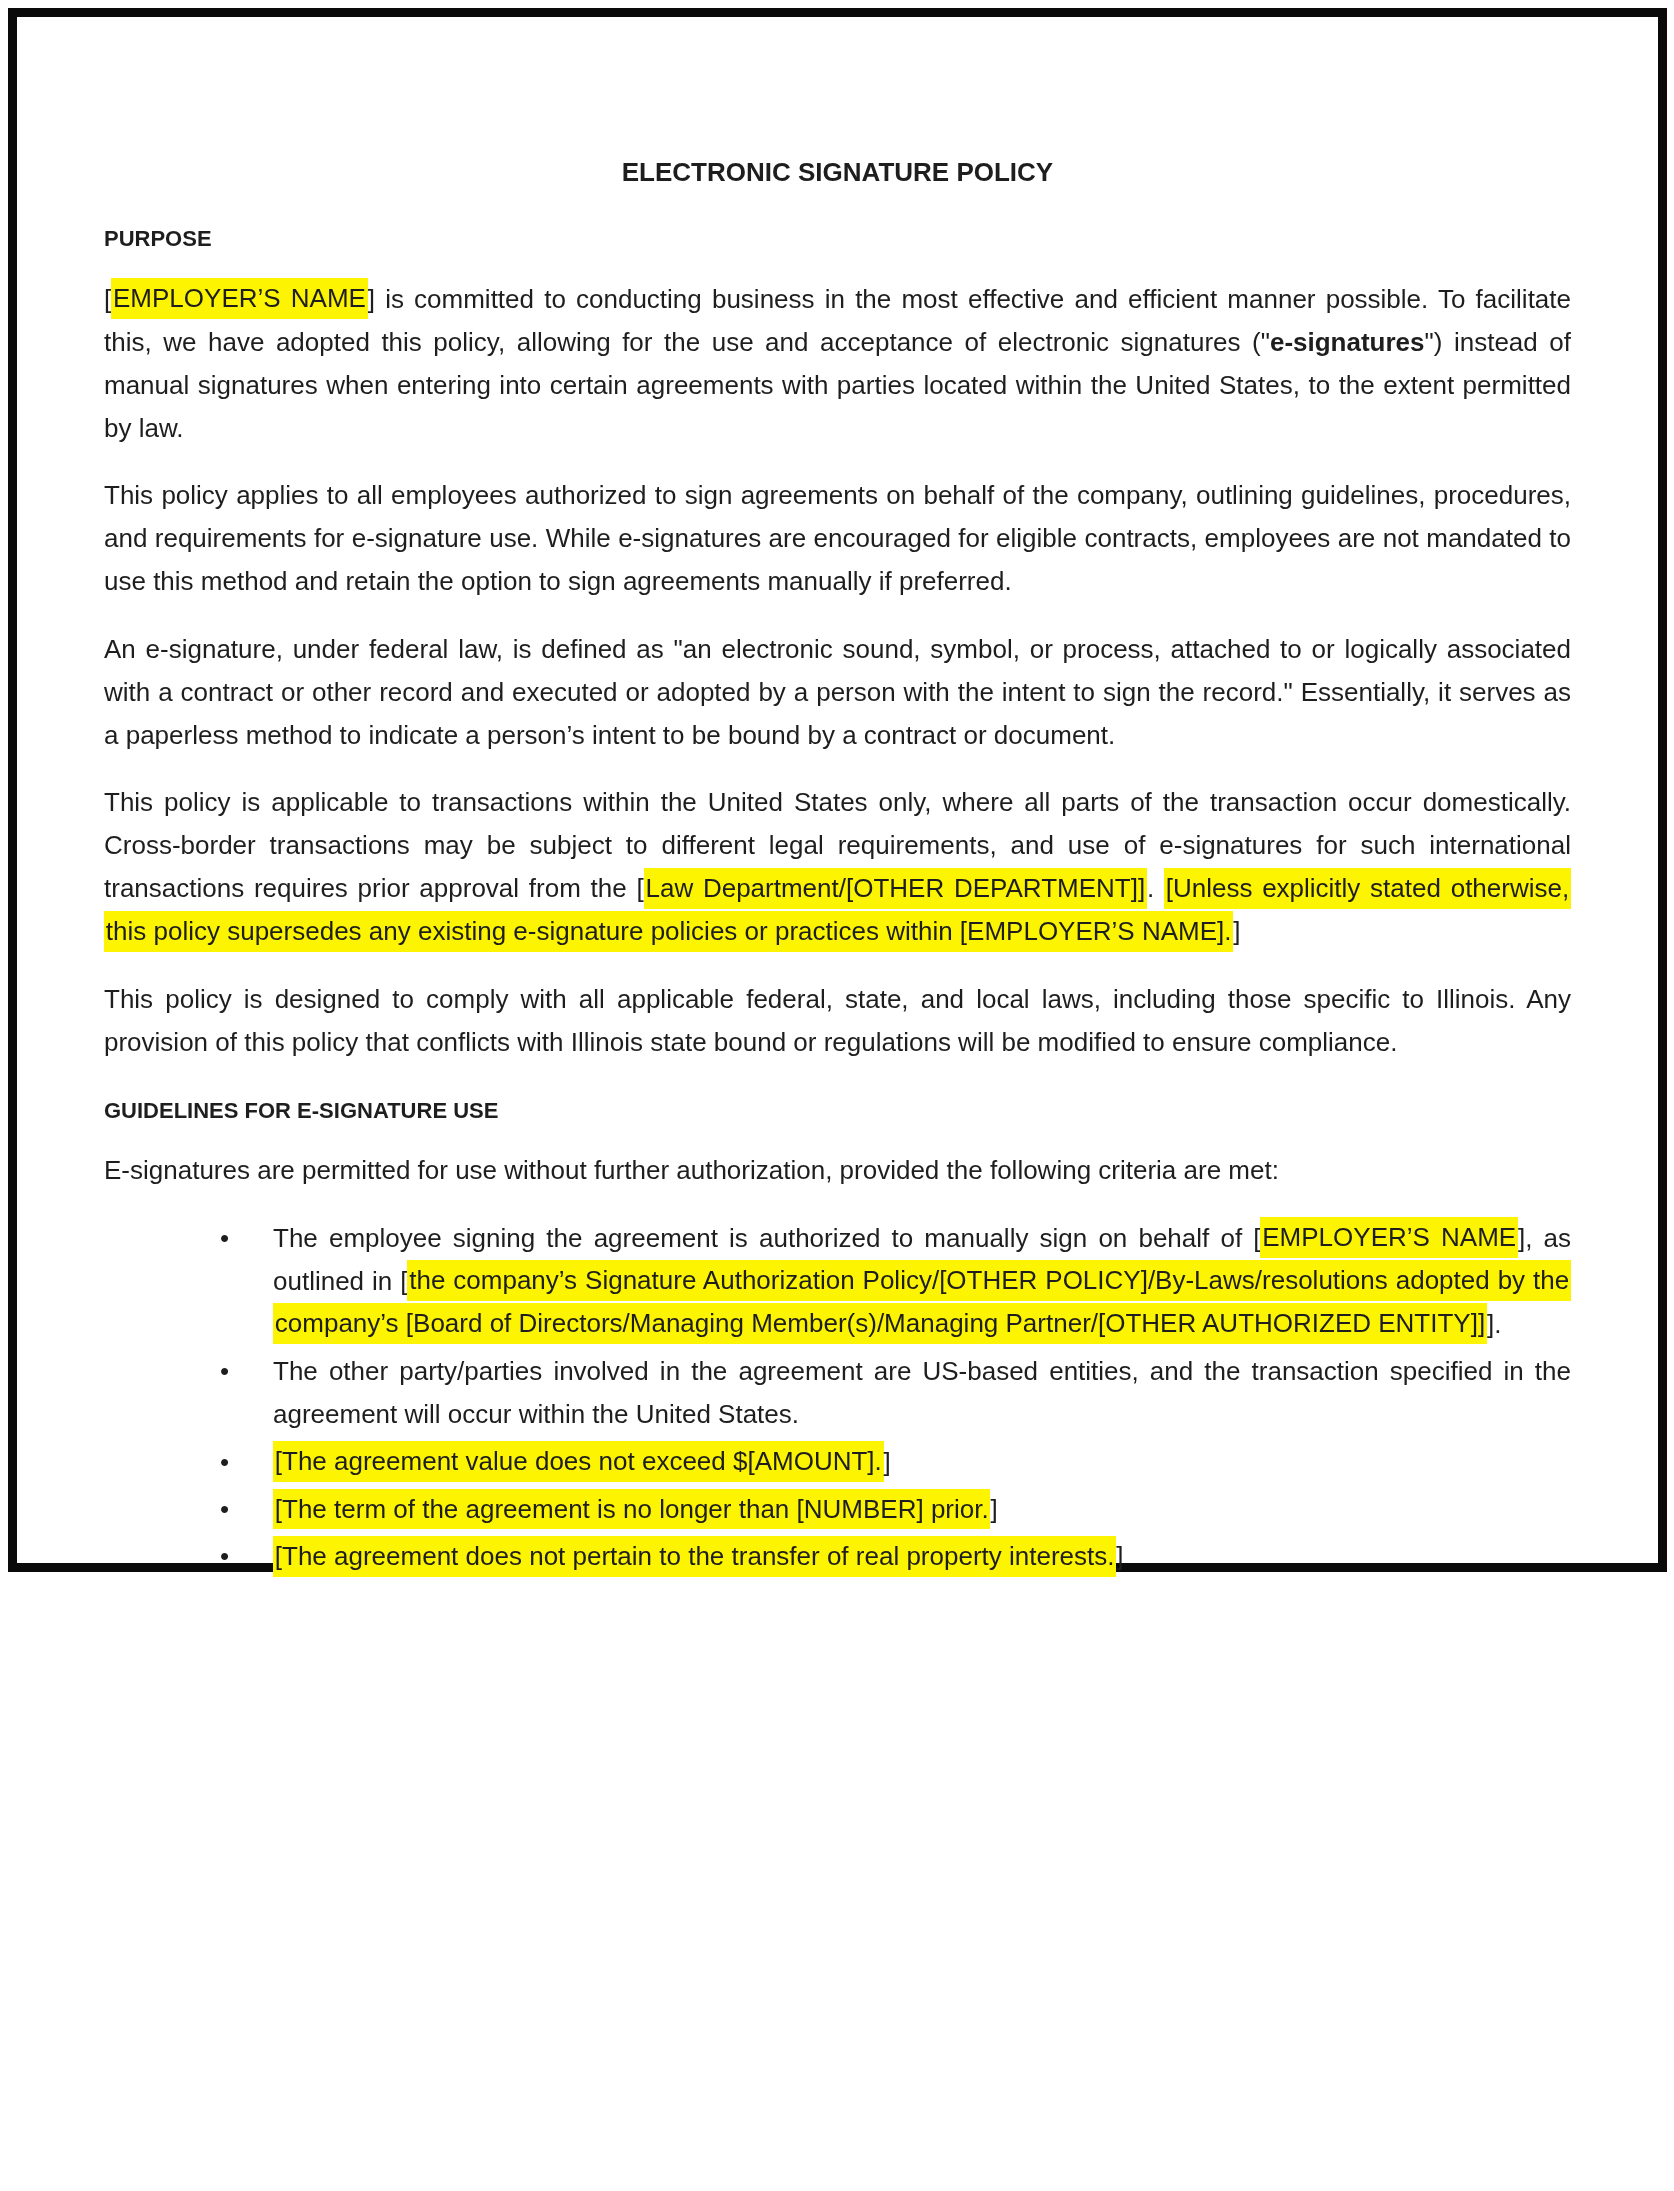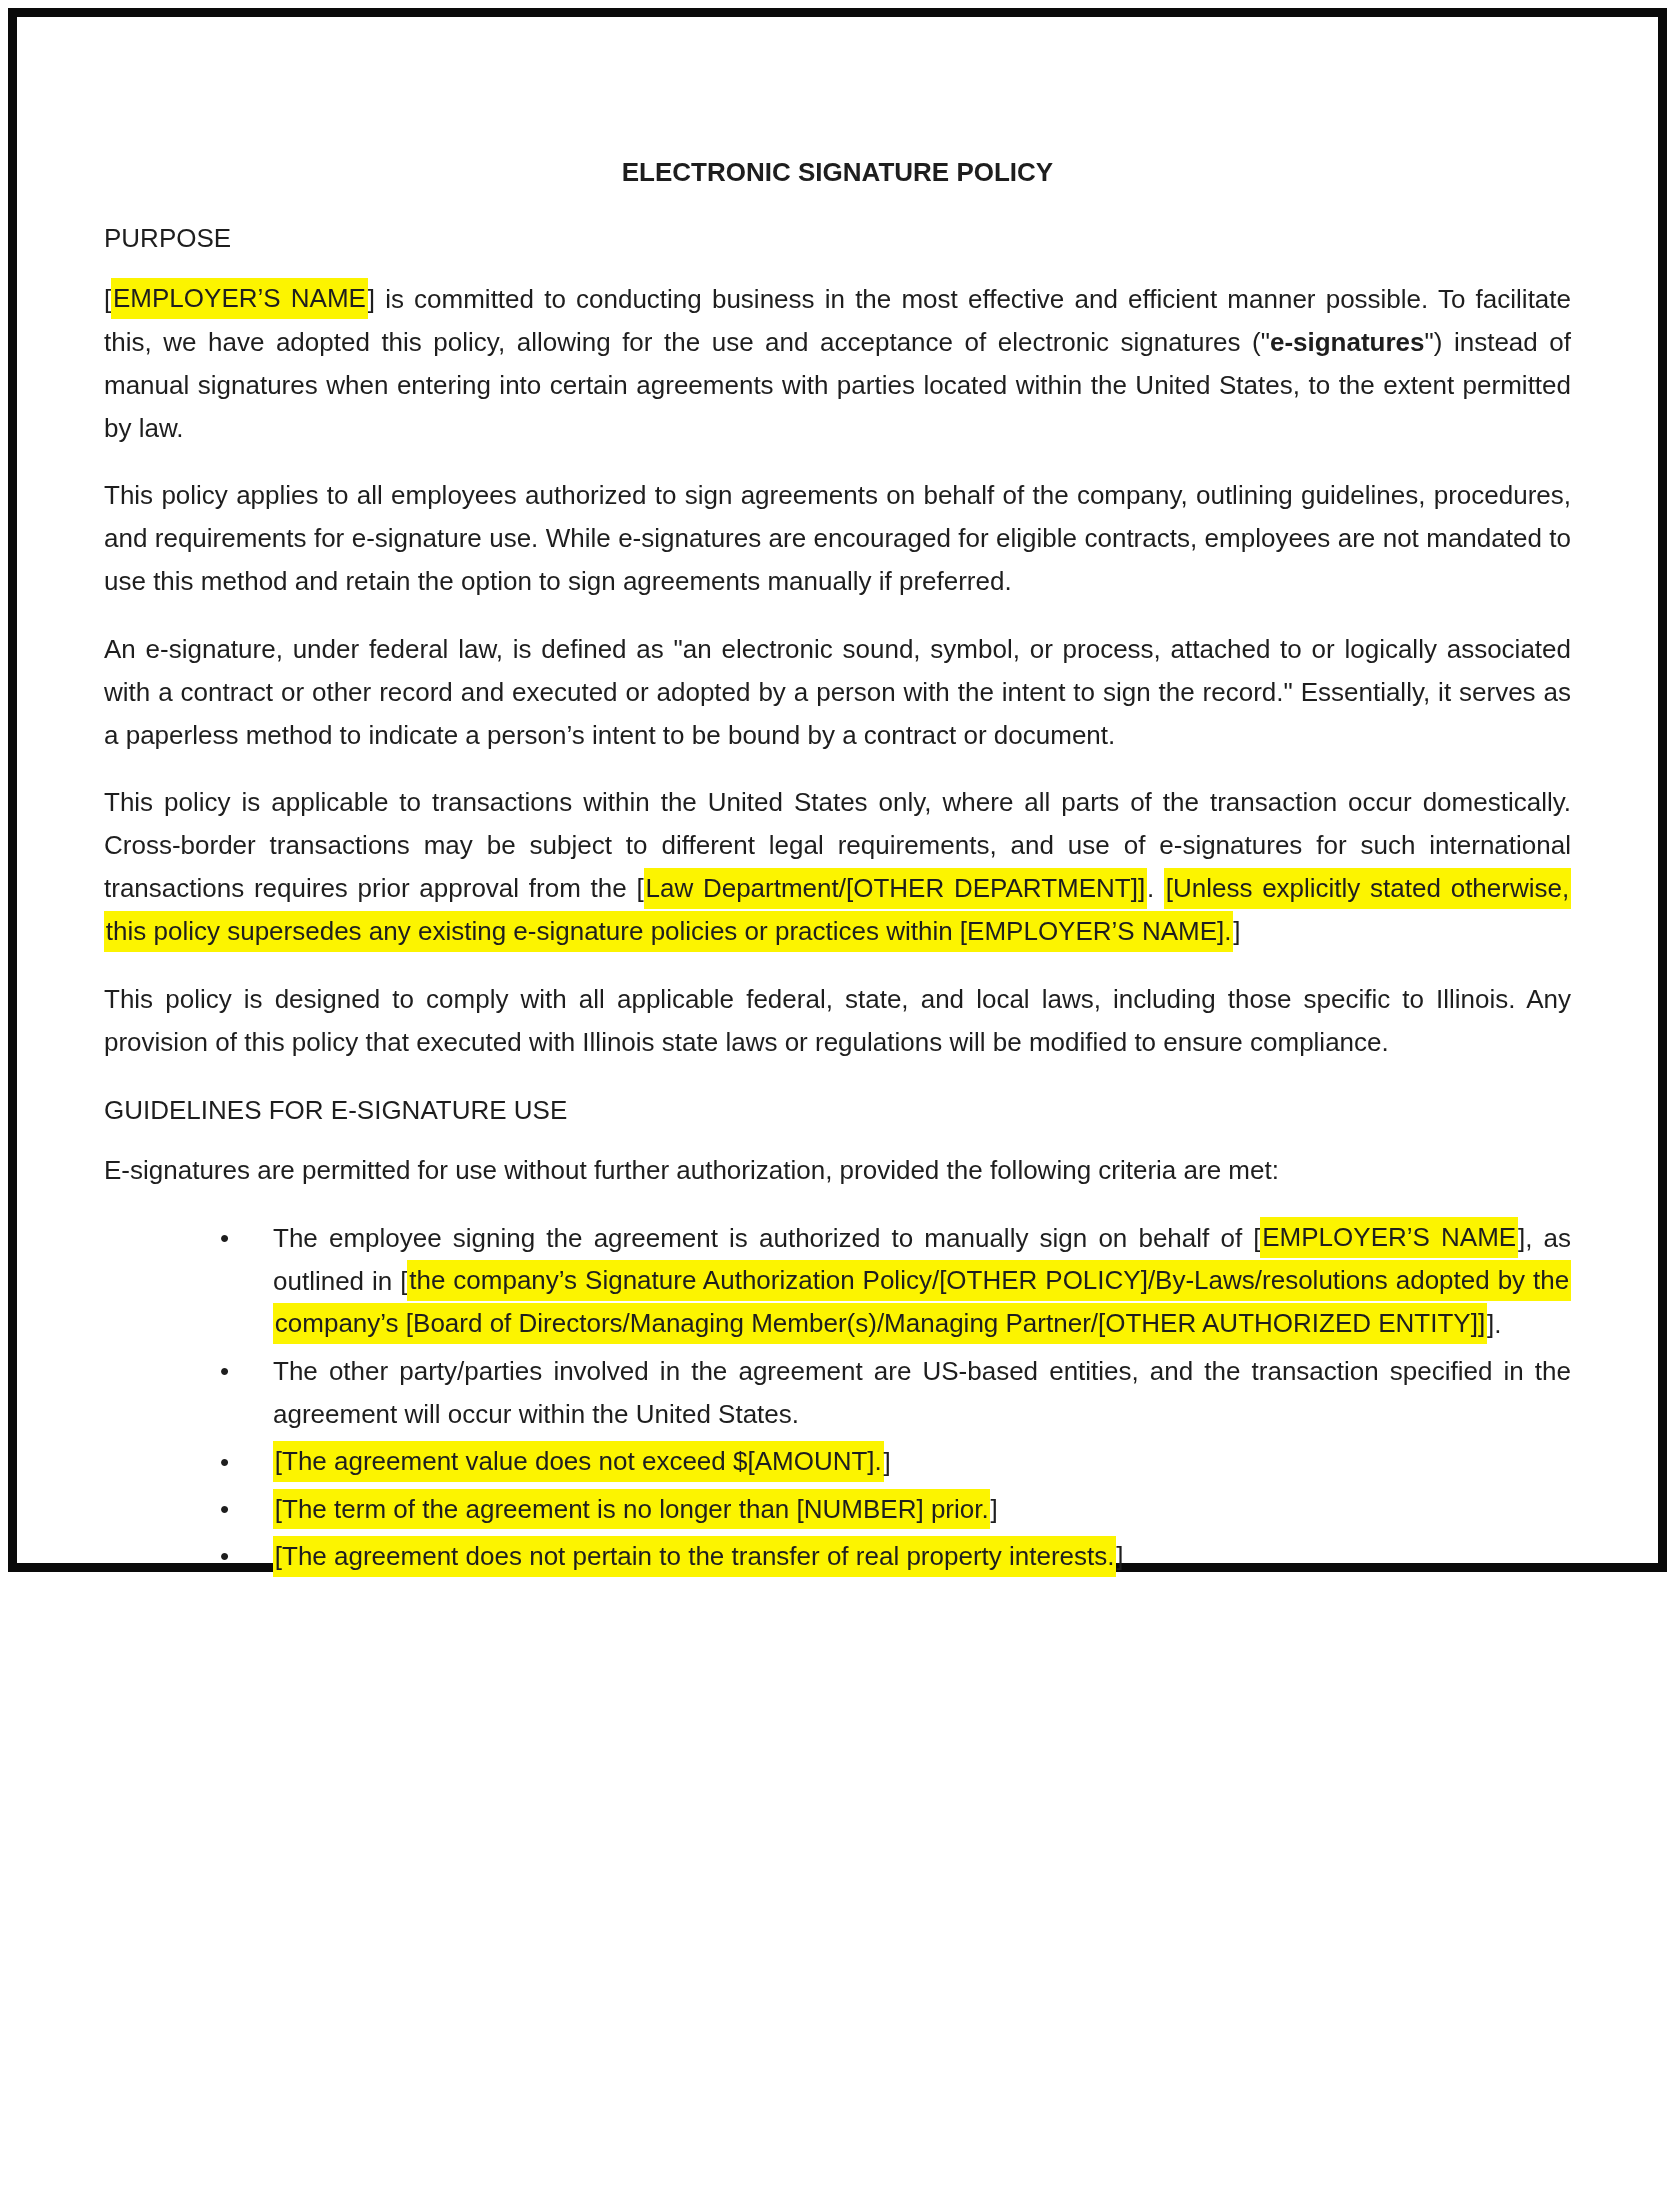--- a/index.html
+++ b/index.html
@@ -32,22 +32,22 @@
     text-align: justify;
   }
   h1.doc-title {
     font-size: 26px;
     font-weight: bold;
     text-align: center;
     margin: 0 0 23px 0;
     line-height: 43px;
   }
   h2.doc-heading {
-    font-size: 26px;
-    font-weight: normal;
+    font-size: 22px;
+    font-weight: bold;
     text-align: left;
     margin: 0 0 17.6px 0;
     line-height: 43px;
   }
   p.doc-par {
     margin: 0 0 24.6px 0;
   }
   ul.criteria {
     margin: 0 0 24.6px 0;
     padding: 0 0 0 169px;
@@ -92,21 +92,21 @@
 
   <main class="content">
     <h1 class="doc-title">ELECTRONIC SIGNATURE POLICY</h1>
 
     <h2 class="doc-heading">PURPOSE</h2>
 
     <p class="doc-par"><span class="">[</span><span class="hl ">EMPLOYER’S NAME</span><span class="">] is committed to conducting business in the most effective and efficient manner possible. To facilitate this, we have adopted this policy, allowing for the use and acceptance of electronic signatures ("</span><span class="b">e-signatures</span><span class="">") instead of manual signatures when entering into certain agreements with parties located within the United States, to the extent permitted by law.</span></p>
     <p class="doc-par"><span class="">This policy applies to all employees authorized to sign agreements on behalf of the company, outlining guidelines, procedures, and requirements for e-signature use. While e-signatures are encouraged for eligible contracts, employees are not mandated to use this method and retain the option to sign agreements manually if preferred.</span></p>
     <p class="doc-par"><span class="">An e-signature, under federal law, is defined as "an electronic sound, symbol, or process, attached to or logically associated with a contract or other record and executed or adopted by a person with the intent to sign the record." Essentially, it serves as a paperless method to indicate a person’s intent to be bound by a contract or document.</span></p>
     <p class="doc-par"><span class="">This policy is applicable to transactions within the United States only, where all parts of the transaction occur domestically. Cross-border transactions may be subject to different legal requirements, and use of e-signatures for such international transactions requires prior approval from the [</span><span class="hl ">Law Department/[OTHER DEPARTMENT]]</span><span class="">. </span><span class="hl ">[Unless explicitly stated otherwise, this policy supersedes any existing e-signature policies or practices within [EMPLOYER’S NAME].</span><span class="">]</span></p>
-    <p class="doc-par"><span class="">This policy is designed to comply with all applicable federal, state, and local laws, including those specific to Illinois. Any provision of this policy that executed with Illinois state laws or regulations will be modified to ensure compliance.</span></p>
+    <p class="doc-par"><span class="">This policy is designed to comply with all applicable federal, state, and local laws, including those specific to Illinois. Any provision of this policy that conflicts with Illinois state bound or regulations will be modified to ensure compliance.</span></p>
 
     <h2 class="doc-heading">GUIDELINES FOR E-SIGNATURE USE</h2>
 
     <p class="doc-par"><span class="">E-signatures are permitted for use without further authorization, provided the following criteria are met:</span></p>
 
     <ul class="criteria">
       <li><span class="">The employee signing the agreement is authorized to manually sign on behalf of [</span><span class="hl ">EMPLOYER’S NAME</span><span class="">], as outlined in [</span><span class="hl ">the company’s Signature Authorization Policy/[OTHER POLICY]/By-Laws/resolutions adopted by the company’s [Board of Directors/Managing Member(s)/Managing Partner/[OTHER AUTHORIZED ENTITY]]</span><span class="">].</span></li>
       <li><span class="">The other party/parties involved in the agreement are US-based entities, and the transaction specified in the agreement will occur within the United States.</span></li>
       <li><span class="hl ">[The agreement value does not exceed $[AMOUNT].</span><span class="">]</span></li>
       <li><span class="hl ">[The term of the agreement is no longer than [NUMBER] prior.</span><span class="">]</span></li>

